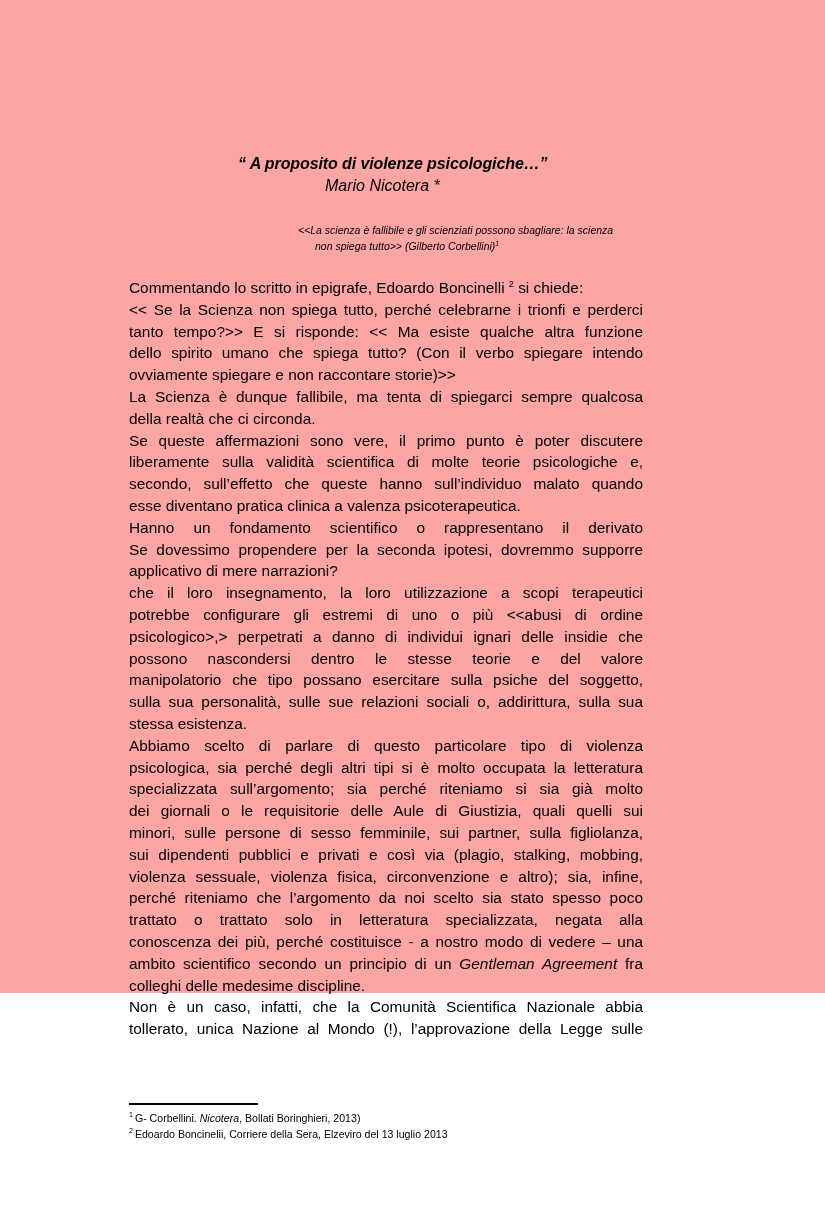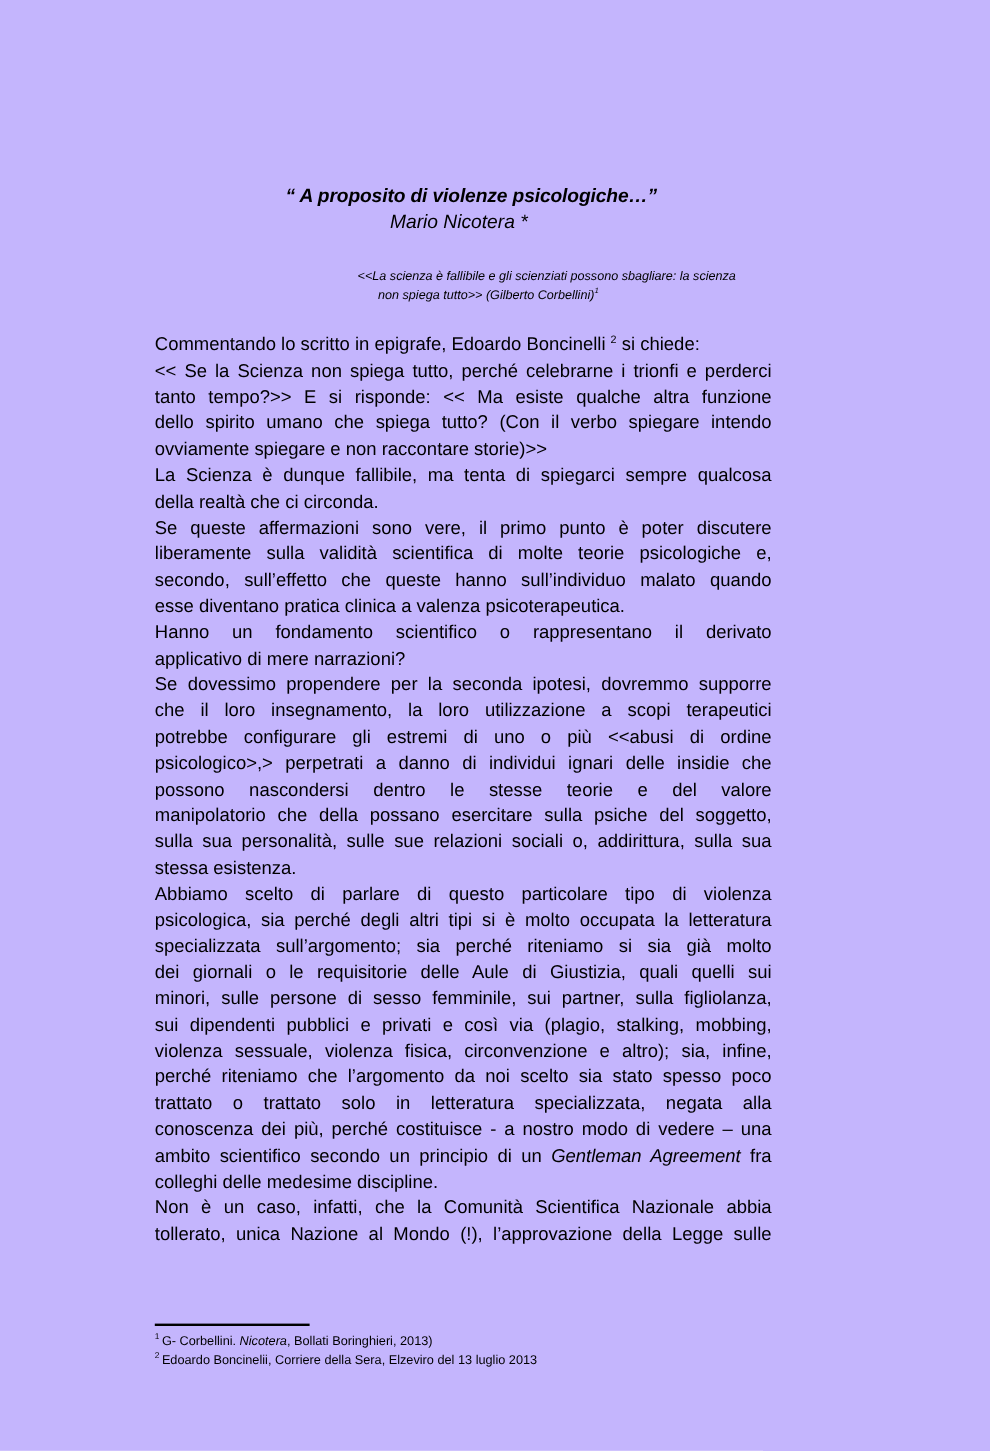--- a/index.html
+++ b/index.html
@@ -1,17 +1,17 @@
 <!DOCTYPE html>
 <html><head>
 <meta charset="utf-8">
 <style>
   html, body { margin: 0; padding: 0; background: #ffffff; }
   body { width: 825px; height: 1209px; position: relative; overflow: hidden; color: #000; }
-  .page { position: absolute; left: 0; top: 0; width: 825px; height: 1209px; background: #c4b5fd; }
+  .page { position: absolute; left: 0; top: 0; width: 825px; height: 993px; background: #fca5a5; }
   .title {
     position: absolute; left: 238px; top: 154px;
     font-family: "Liberation Sans", sans-serif; font-style: italic; font-weight: bold;
     font-size: 16px; line-height: 20px; letter-spacing: -0.1px;
   }
   .author {
     position: absolute; left: 325px; top: 176px;
     font-family: "Liberation Sans", sans-serif; font-style: italic;
     font-size: 16px; line-height: 20px;
   }
@@ -60,27 +60,27 @@
     <span class="line j">tanto tempo?&gt;&gt; E si risponde: &lt;&lt; Ma esiste qualche altra funzione</span>
     <span class="line j">dello spirito umano che spiega tutto? (Con il verbo spiegare intendo</span>
     <span class="line">ovviamente spiegare e non raccontare storie)&gt;&gt;</span>
     <span class="line j">La Scienza è dunque fallibile, ma tenta di spiegarci sempre qualcosa</span>
     <span class="line">della realtà che ci circonda.</span>
     <span class="line j">Se queste affermazioni sono vere, il primo punto è poter discutere</span>
     <span class="line j">liberamente sulla validità scientifica di molte teorie psicologiche e,</span>
     <span class="line j">secondo,  sull’effetto che queste hanno sull’individuo malato quando</span>
     <span class="line">esse diventano pratica clinica a valenza psicoterapeutica.</span>
     <span class="line j">Hanno un fondamento scientifico o rappresentano il derivato</span>
+    <span class="line j">Se dovessimo propendere per la seconda ipotesi, dovremmo supporre</span>
     <span class="line">applicativo di mere narrazioni?</span>
-    <span class="line j">Se dovessimo propendere per la seconda ipotesi, dovremmo supporre</span>
     <span class="line j">che il loro insegnamento, la loro utilizzazione a scopi terapeutici</span>
     <span class="line j">potrebbe configurare gli estremi di uno o più &lt;&lt;abusi di ordine</span>
     <span class="line j">psicologico&gt;,&gt; perpetrati a danno di individui ignari delle insidie che</span>
     <span class="line j">possono nascondersi  dentro le stesse teorie e del valore</span>
-    <span class="line j">manipolatorio che della possano esercitare sulla psiche del soggetto,</span>
+    <span class="line j">manipolatorio che tipo possano esercitare sulla psiche del soggetto,</span>
     <span class="line j">sulla sua personalità, sulle sue relazioni sociali o, addirittura, sulla sua</span>
     <span class="line">stessa esistenza.</span>
     <span class="line j">Abbiamo scelto di parlare di questo particolare tipo di violenza</span>
     <span class="line j">psicologica, sia perché degli altri tipi si è molto occupata la letteratura</span>
     <span class="line j">specializzata sull’argomento; sia perché riteniamo si sia già molto</span>
     <span class="line j">dei giornali o le requisitorie delle Aule di Giustizia, quali quelli sui</span>
     <span class="line j">minori, sulle persone di sesso femminile, sui partner, sulla figliolanza,</span>
     <span class="line j">sui dipendenti pubblici e privati e così via (plagio, stalking, mobbing,</span>
     <span class="line j">violenza sessuale, violenza fisica, circonvenzione e altro); sia, infine,</span>
     <span class="line j">perché riteniamo che l’argomento da noi scelto sia stato spesso poco</span>

